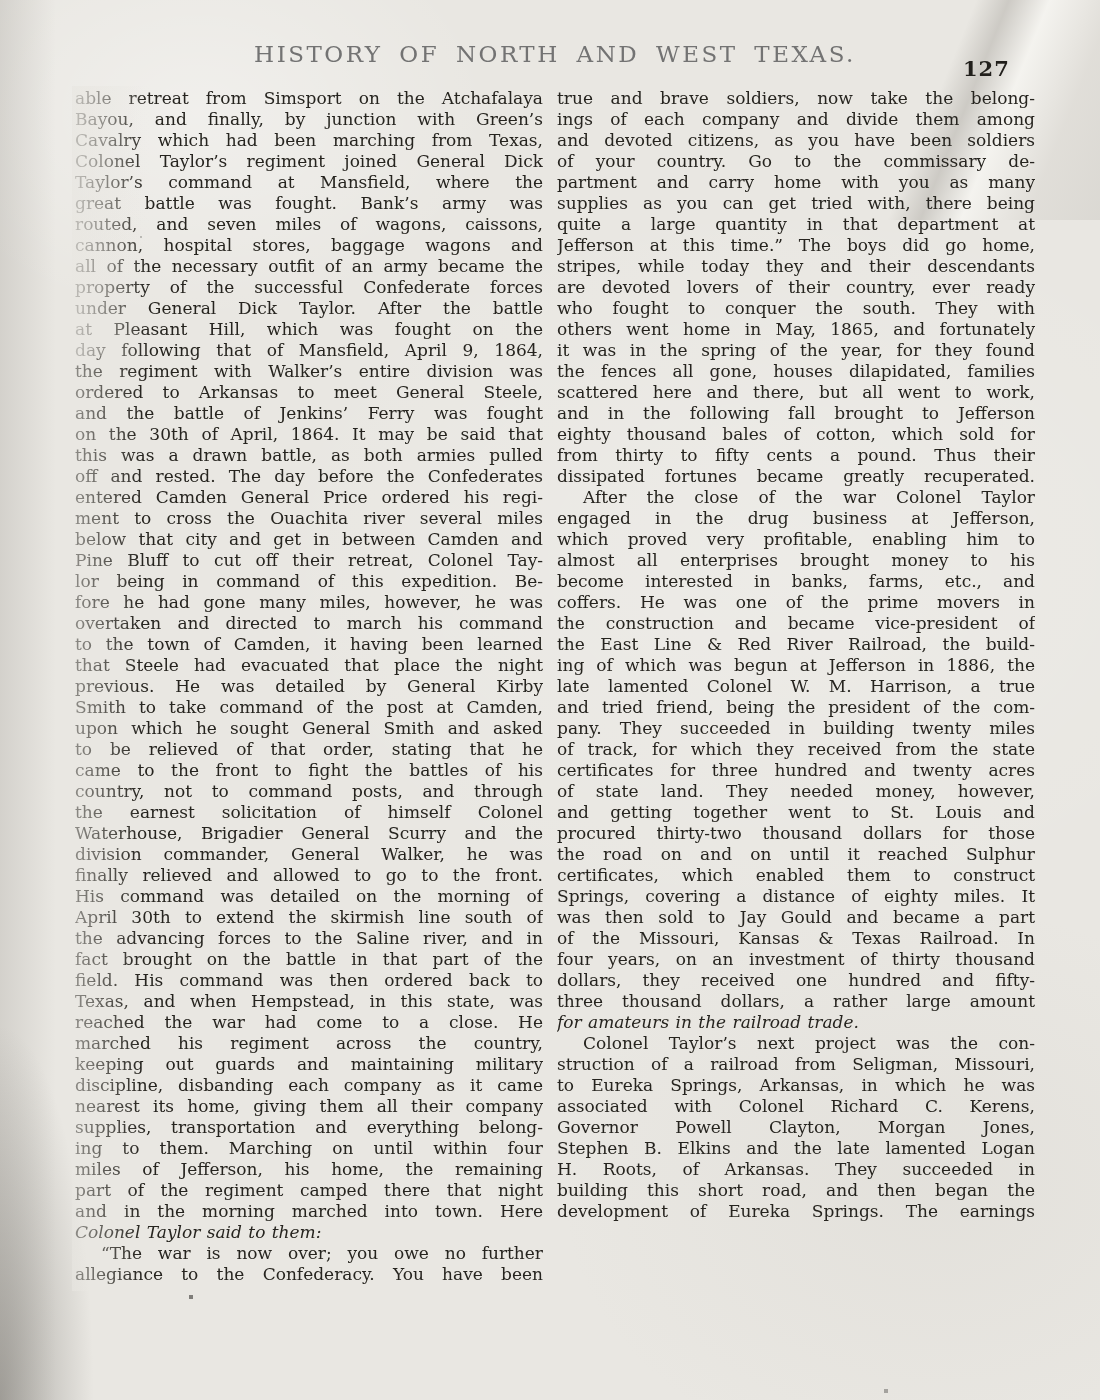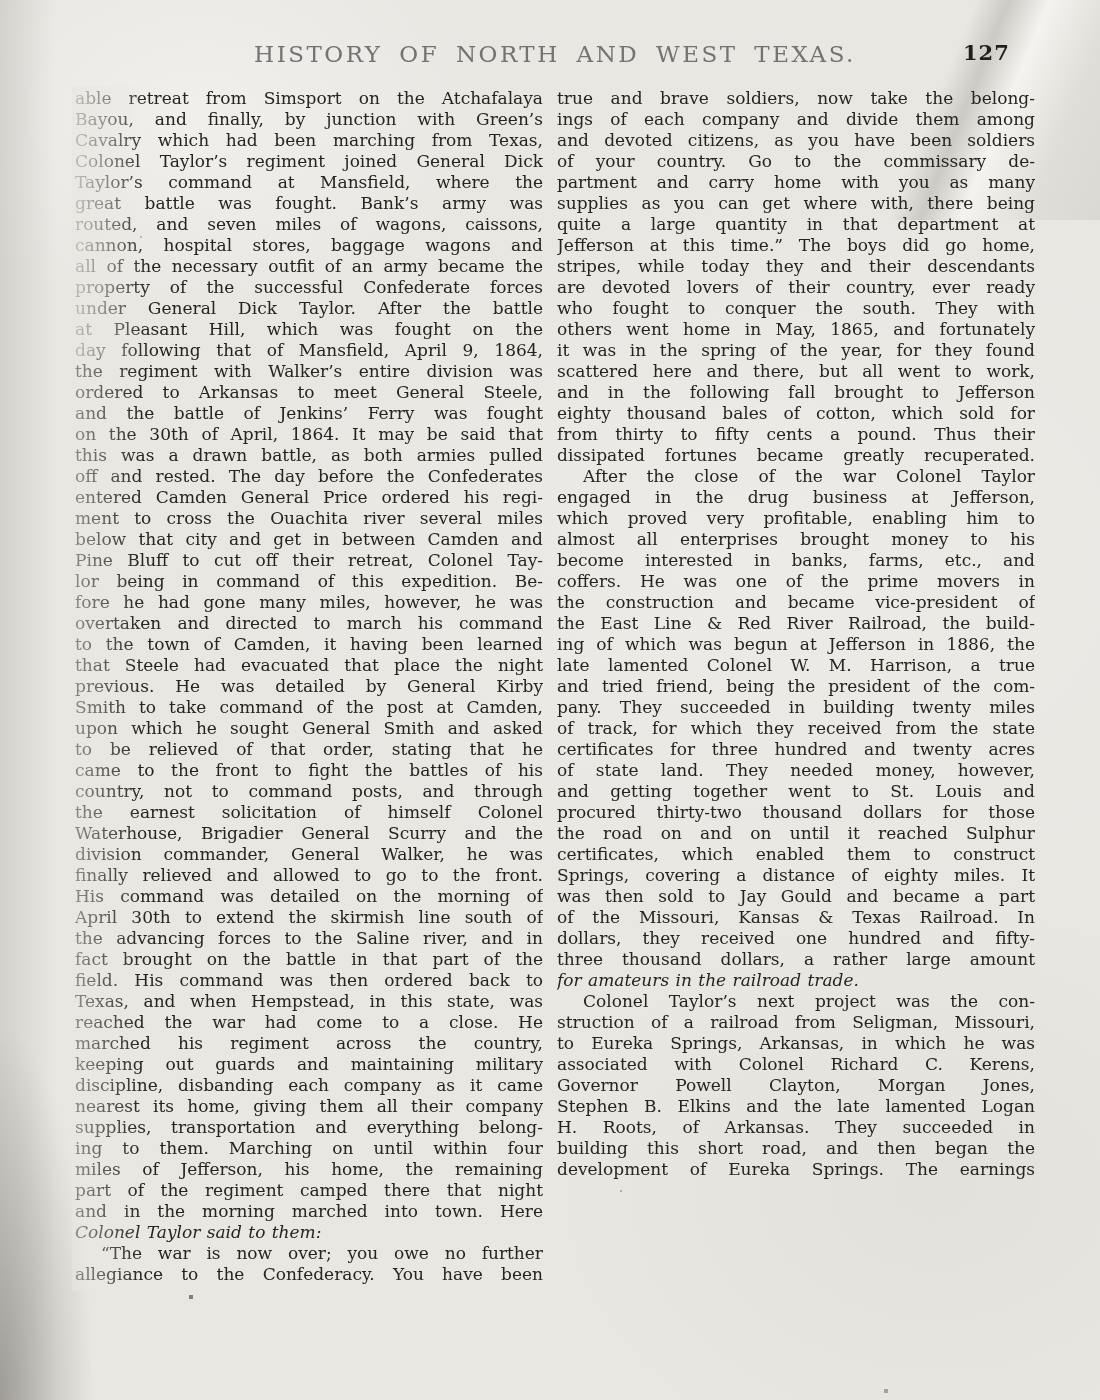--- a/index.html
+++ b/index.html
@@ -53,21 +53,21 @@
                 620px 1190px 0 0 rgba(40,38,34,0.3),
                 1007px 645px 0 0 rgba(40,38,34,0.3),
                 140px 236px 0 0 rgba(40,38,34,0.25);}
   .header-title{
     position:absolute;left:75px;width:960px;top:41px;
     text-align:center;
     font-size:23px;letter-spacing:2.5px;word-spacing:7px;
     color:#737373;font-weight:500;
   }
   .page-number{
-    position:absolute;left:963px;top:40px;width:60px;
+    position:absolute;left:963px;top:56px;width:60px;
     font-size:21px;font-weight:700;letter-spacing:1px;color:#211f1b;
   }
   .col{
     position:absolute;top:88px;
     font-size:17px;line-height:21px;
   }
   .col-left{left:75px;width:468px;}
   .col-right{left:557px;width:478px;}
   .line{
     height:21px;overflow:hidden;
@@ -151,28 +151,29 @@
       <div class="line indent">“The war is now over; you owe no further</div>
       <div class="line">allegiance to the Confederacy.  You have been</div>
     </div>
 
   <div class="col col-right">
       <div class="line">true and brave soldiers, now take the belong-</div>
       <div class="line">ings of each company and divide them among</div>
       <div class="line">and devoted citizens, as you have been soldiers</div>
       <div class="line">of your country.  Go to the commissary de-</div>
       <div class="line">partment and carry home with you as many</div>
-      <div class="line">supplies as you can get where with, there being</div>
+      <div class="line">supplies as you can get tried with, there being</div>
       <div class="line">quite a large quantity in that department at</div>
       <div class="line">Jefferson at this time.”  The boys did go home,</div>
       <div class="line">stripes, while today they and their descendants</div>
       <div class="line">are devoted lovers of their country, ever ready</div>
       <div class="line">who fought to conquer the south.  They with</div>
       <div class="line">others went home in May, 1865, and fortunately</div>
       <div class="line">it was in the spring of the year, for they found</div>
+      <div class="line">the fences all gone, houses dilapidated, families</div>
       <div class="line">scattered here and there, but all went to work,</div>
       <div class="line">and in the following fall brought to Jefferson</div>
       <div class="line">eighty thousand bales of cotton, which sold for</div>
       <div class="line">from thirty to fifty cents a pound.  Thus their</div>
       <div class="line">dissipated fortunes became greatly recuperated.</div>
       <div class="line indent">After the close of the war Colonel Taylor</div>
       <div class="line">engaged in the drug business at Jefferson,</div>
       <div class="line">which proved very profitable, enabling him to</div>
       <div class="line">almost all enterprises brought money to his</div>
       <div class="line">become interested in banks, farms, etc., and</div>
@@ -186,20 +187,21 @@
       <div class="line">of track, for which they received from the state</div>
       <div class="line">certificates for three hundred and twenty acres</div>
       <div class="line">of state land.  They needed money, however,</div>
       <div class="line">and getting together went to St. Louis and</div>
       <div class="line">procured thirty-two thousand dollars for those</div>
       <div class="line">the road on and on until it reached Sulphur</div>
       <div class="line">certificates, which enabled them to construct</div>
       <div class="line">Springs, covering a distance of eighty miles.  It</div>
       <div class="line">was then sold to Jay Gould and became a part</div>
       <div class="line">of the Missouri, Kansas &amp; Texas Railroad.  In</div>
+      <div class="line">four years, on an investment of thirty thousand</div>
       <div class="line">dollars, they received one hundred and fifty-</div>
       <div class="line">three thousand dollars, a rather large amount</div>
       <div class="line endline">for amateurs in the railroad trade.</div>
       <div class="line indent">Colonel Taylor’s next project was the con-</div>
       <div class="line">struction of a railroad from Seligman, Missouri,</div>
       <div class="line">to Eureka Springs, Arkansas, in which he was</div>
       <div class="line">associated with Colonel Richard C. Kerens,</div>
       <div class="line">Governor Powell Clayton, Morgan Jones,</div>
       <div class="line">Stephen B. Elkins and the late lamented Logan</div>
       <div class="line">H. Roots, of Arkansas.  They succeeded in</div>

